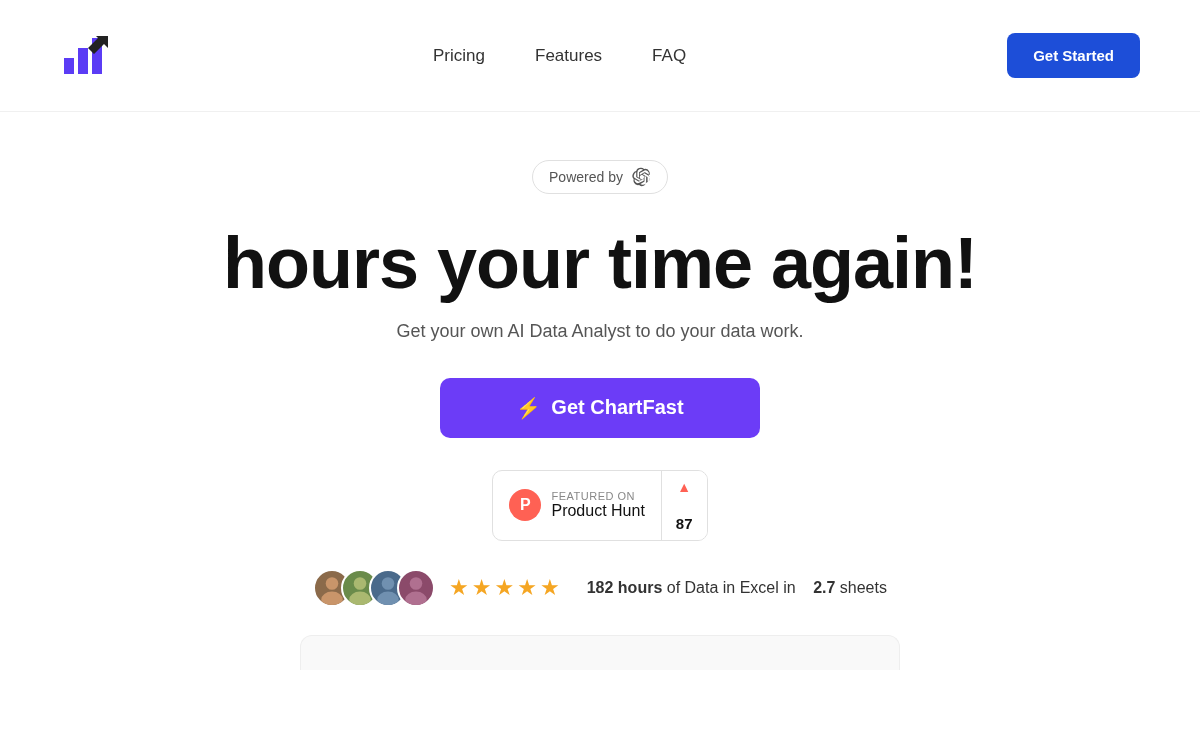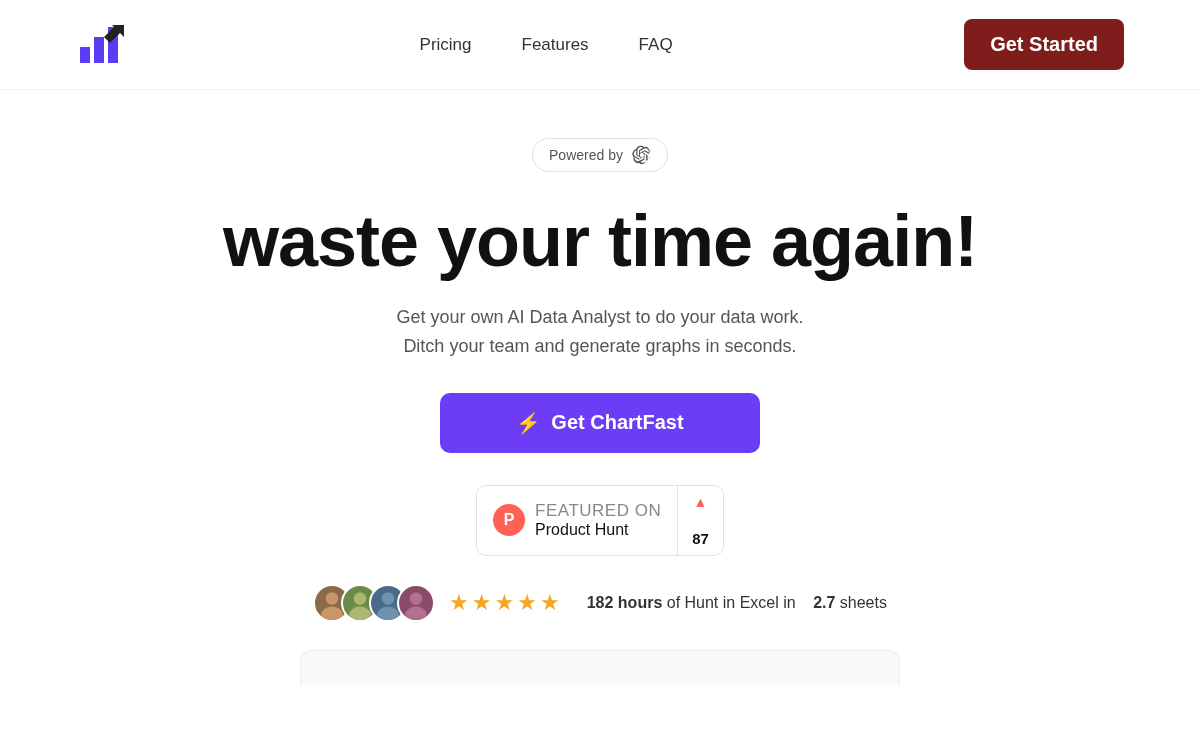--- a/index.html
+++ b/index.html
@@ -10,22 +10,22 @@
       width: 1200px;
       height: 750px;
       overflow: hidden;
     }
 
     
     nav {
       display: flex;
       align-items: center;
       justify-content: space-between;
-      padding: 0 76px;
-      height: 90px;
+      padding: 0 60px;
+      height: 112px;
       border-bottom: 1px solid #f0f0f0;
     }
     .nav-logo {
       display: flex;
       align-items: center;
       gap: 10px;
     }
     .logo-icon {
       width: 52px;
       height: 52px;
@@ -35,26 +35,26 @@
       gap: 50px;
       align-items: center;
     }
     .nav-link {
       font-size: 17px;
       color: #333;
       text-decoration: none;
       cursor: pointer;
     }
     .btn-get-started {
-      background: #7f1d1d;
+      background: #1d4ed8;
       color: #fff;
       border: none;
       border-radius: 8px;
       padding: 14px 26px;
-      font-size: 20px;
+      font-size: 15px;
       font-weight: 600;
       cursor: pointer;
     }
 
     
     .hero {
       display: flex;
       flex-direction: column;
       align-items: center;
       text-align: center;
@@ -95,21 +95,21 @@
     }
     .headline-line2 {
       display: block;
     }
 
     
     .subheadline {
       font-size: 18px;
       color: #555;
       line-height: 1.6;
-      margin-top: 16px;
+      margin-top: 8px;
       margin-bottom: 32px;
     }
 
     
     .btn-cta {
       background: #6c3cf7;
       color: #fff;
       border: none;
       border-radius: 10px;
       padding: 18px 60px;
@@ -156,21 +156,21 @@
       color: white;
       font-weight: 900;
       font-size: 16px;
     }
     .ph-text {
       display: flex;
       flex-direction: column;
       text-align: left;
     }
     .ph-featured-on {
-      font-size: 17px;
+      font-size: 11px;
       color: #888;
       text-transform: uppercase;
       letter-spacing: 0.5px;
     }
     .ph-name {
       font-size: 16px;
       font-weight: 400;
       color: #111;
     }
     .ph-right {
@@ -278,26 +278,25 @@
 <section class="hero">
 
   <div class="powered-by">
     <span>Powered by</span>
     <svg class="openai-icon" viewBox="0 0 24 24" fill="none" xmlns="http://www.w3.org/2000/svg">
       <path d="M22.28 9.64a5.57 5.57 0 0 0-.48-4.57 5.65 5.65 0 0 0-6.07-2.71A5.65 5.65 0 0 0 11.6 1a5.65 5.65 0 0 0-5.39 3.91A5.65 5.65 0 0 0 2.47 7.7a5.65 5.65 0 0 0 .7 6.66 5.57 5.57 0 0 0 .48 4.57 5.65 5.65 0 0 0 6.07 2.71A5.65 5.65 0 0 0 12.4 23a5.65 5.65 0 0 0 5.39-3.91 5.65 5.65 0 0 0 3.74-2.79 5.65 5.65 0 0 0-.7-6.66h-.55zm-8.35 11.67a4.19 4.19 0 0 1-2.69-.97l.13-.08 4.47-2.58a.74.74 0 0 0 .37-.64v-6.3l1.89 1.09a.07.07 0 0 1 .04.05v5.22a4.21 4.21 0 0 1-4.21 4.21zm-9.05-3.86a4.19 4.19 0 0 1-.5-2.82l.13.08 4.47 2.58a.74.74 0 0 0 .74 0l5.46-3.15v2.18a.07.07 0 0 1-.03.06L10.6 18.5a4.21 4.21 0 0 1-5.72-1.05zM4.05 8.26a4.19 4.19 0 0 1 2.19-1.85v5.31a.74.74 0 0 0 .37.64l5.45 3.15-1.89 1.09a.07.07 0 0 1-.07 0L5.6 13.9a4.21 4.21 0 0 1-1.55-5.64zm15.51 3.61-5.46-3.15 1.89-1.09a.07.07 0 0 1 .07 0l4.5 2.6a4.21 4.21 0 0 1-.65 7.59v-5.31a.74.74 0 0 0-.35-.64zm1.88-2.84-.13-.08-4.47-2.58a.74.74 0 0 0-.74 0L10.64 9.5V7.32a.07.07 0 0 1 .03-.06l4.5-2.6a4.21 4.21 0 0 1 6.27 4.37zm-11.84 3.89-1.89-1.09a.07.07 0 0 1-.04-.05V6.56a4.21 4.21 0 0 1 6.91-3.23l-.13.08-4.47 2.58a.74.74 0 0 0-.37.64l-.01 6.29zm1.03-2.21 2.43-1.4 2.43 1.4v2.79l-2.43 1.4-2.43-1.4V10.71z" fill="#555"></path>
     </svg>
   </div>
 
   <h1 class="headline">
-    <span class="headline-line2">waste your time again!</span>
+    <span class="headline-line2">hours your time again!</span>
   </h1>
 
   <p class="subheadline">
     <span>Get your own AI Data Analyst to do your data work.</span><br>
-    <span>Ditch your team and generate graphs in seconds.</span>
   </p>
 
   <button class="btn-cta">
     <span class="lightning-icon">⚡</span>
     <span>Get ChartFast</span>
   </button>
 
   <div class="ph-badge">
     <div class="ph-left">
       <div class="ph-logo">P</div>
@@ -340,19 +339,19 @@
       </div>
     </div>
     <div class="stars">
       <span class="star">★</span>
       <span class="star">★</span>
       <span class="star">★</span>
       <span class="star">★</span>
       <span class="star">★</span>
     </div>
     <span class="proof-text">
-      <span class="proof-bold">182 hours</span><span> of Hunt in </span>Excel in <span class="proof-bold">2.7</span><span> sheets</span>
+      <span class="proof-bold">182 hours</span><span> of Data in </span>Excel in <span class="proof-bold">2.7</span><span> sheets</span>
     </span>
   </div>
 
   <div class="bottom-card-hint"></div>
 
 </section>
 
 </body></html>

